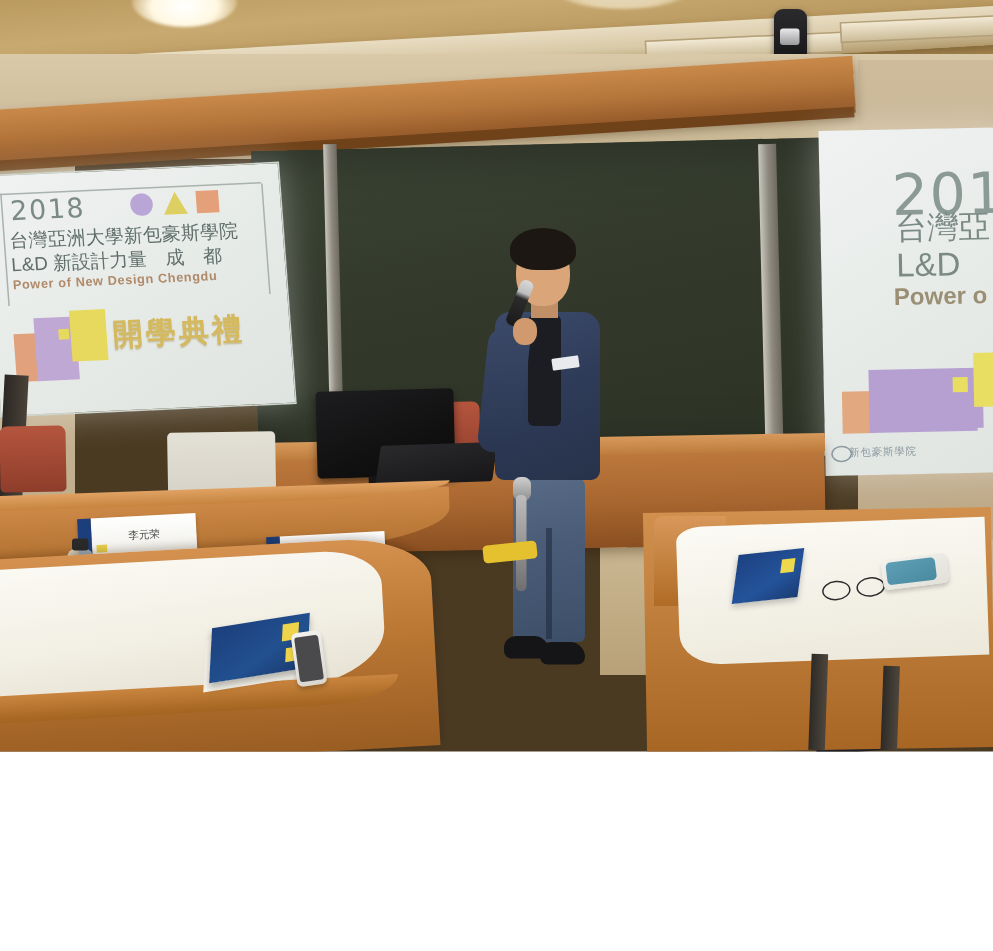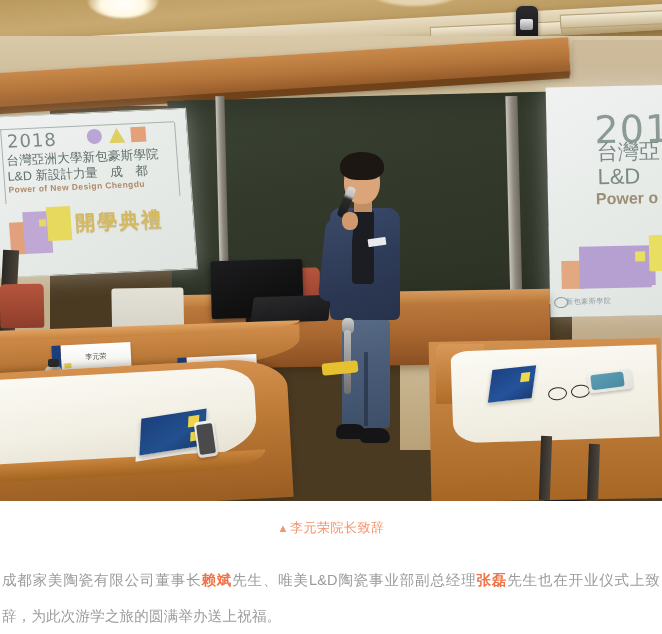--- a/index.html
+++ b/index.html
@@ -686,21 +686,15 @@
       <div class="phone-teal">
         <div class="phone-teal-case"></div>
       </div>
       <div class="desk-leg"></div>
       <div class="desk-leg l2"></div>
 
       <div class="blur-overlay"></div>
     </div>
   </figure>
 
-  <div class="caption">
-    <span class="tri">▲</span><span>李元荣院长致辞</span>
-  </div>
-
-  <p class="body-text" style="margin:0;">
-    <span>成都家美陶瓷有限公司董事长</span><span class="hl">赖斌</span><span>先生、唯美L&amp;D陶瓷事业部副总经理</span><span class="hl">张磊</span><span>先生也在开业仪式上致辞，为此次游学之旅的圆满举办送上祝福。</span>
-  </p>
+
 
 </div>
 
 </body></html>

